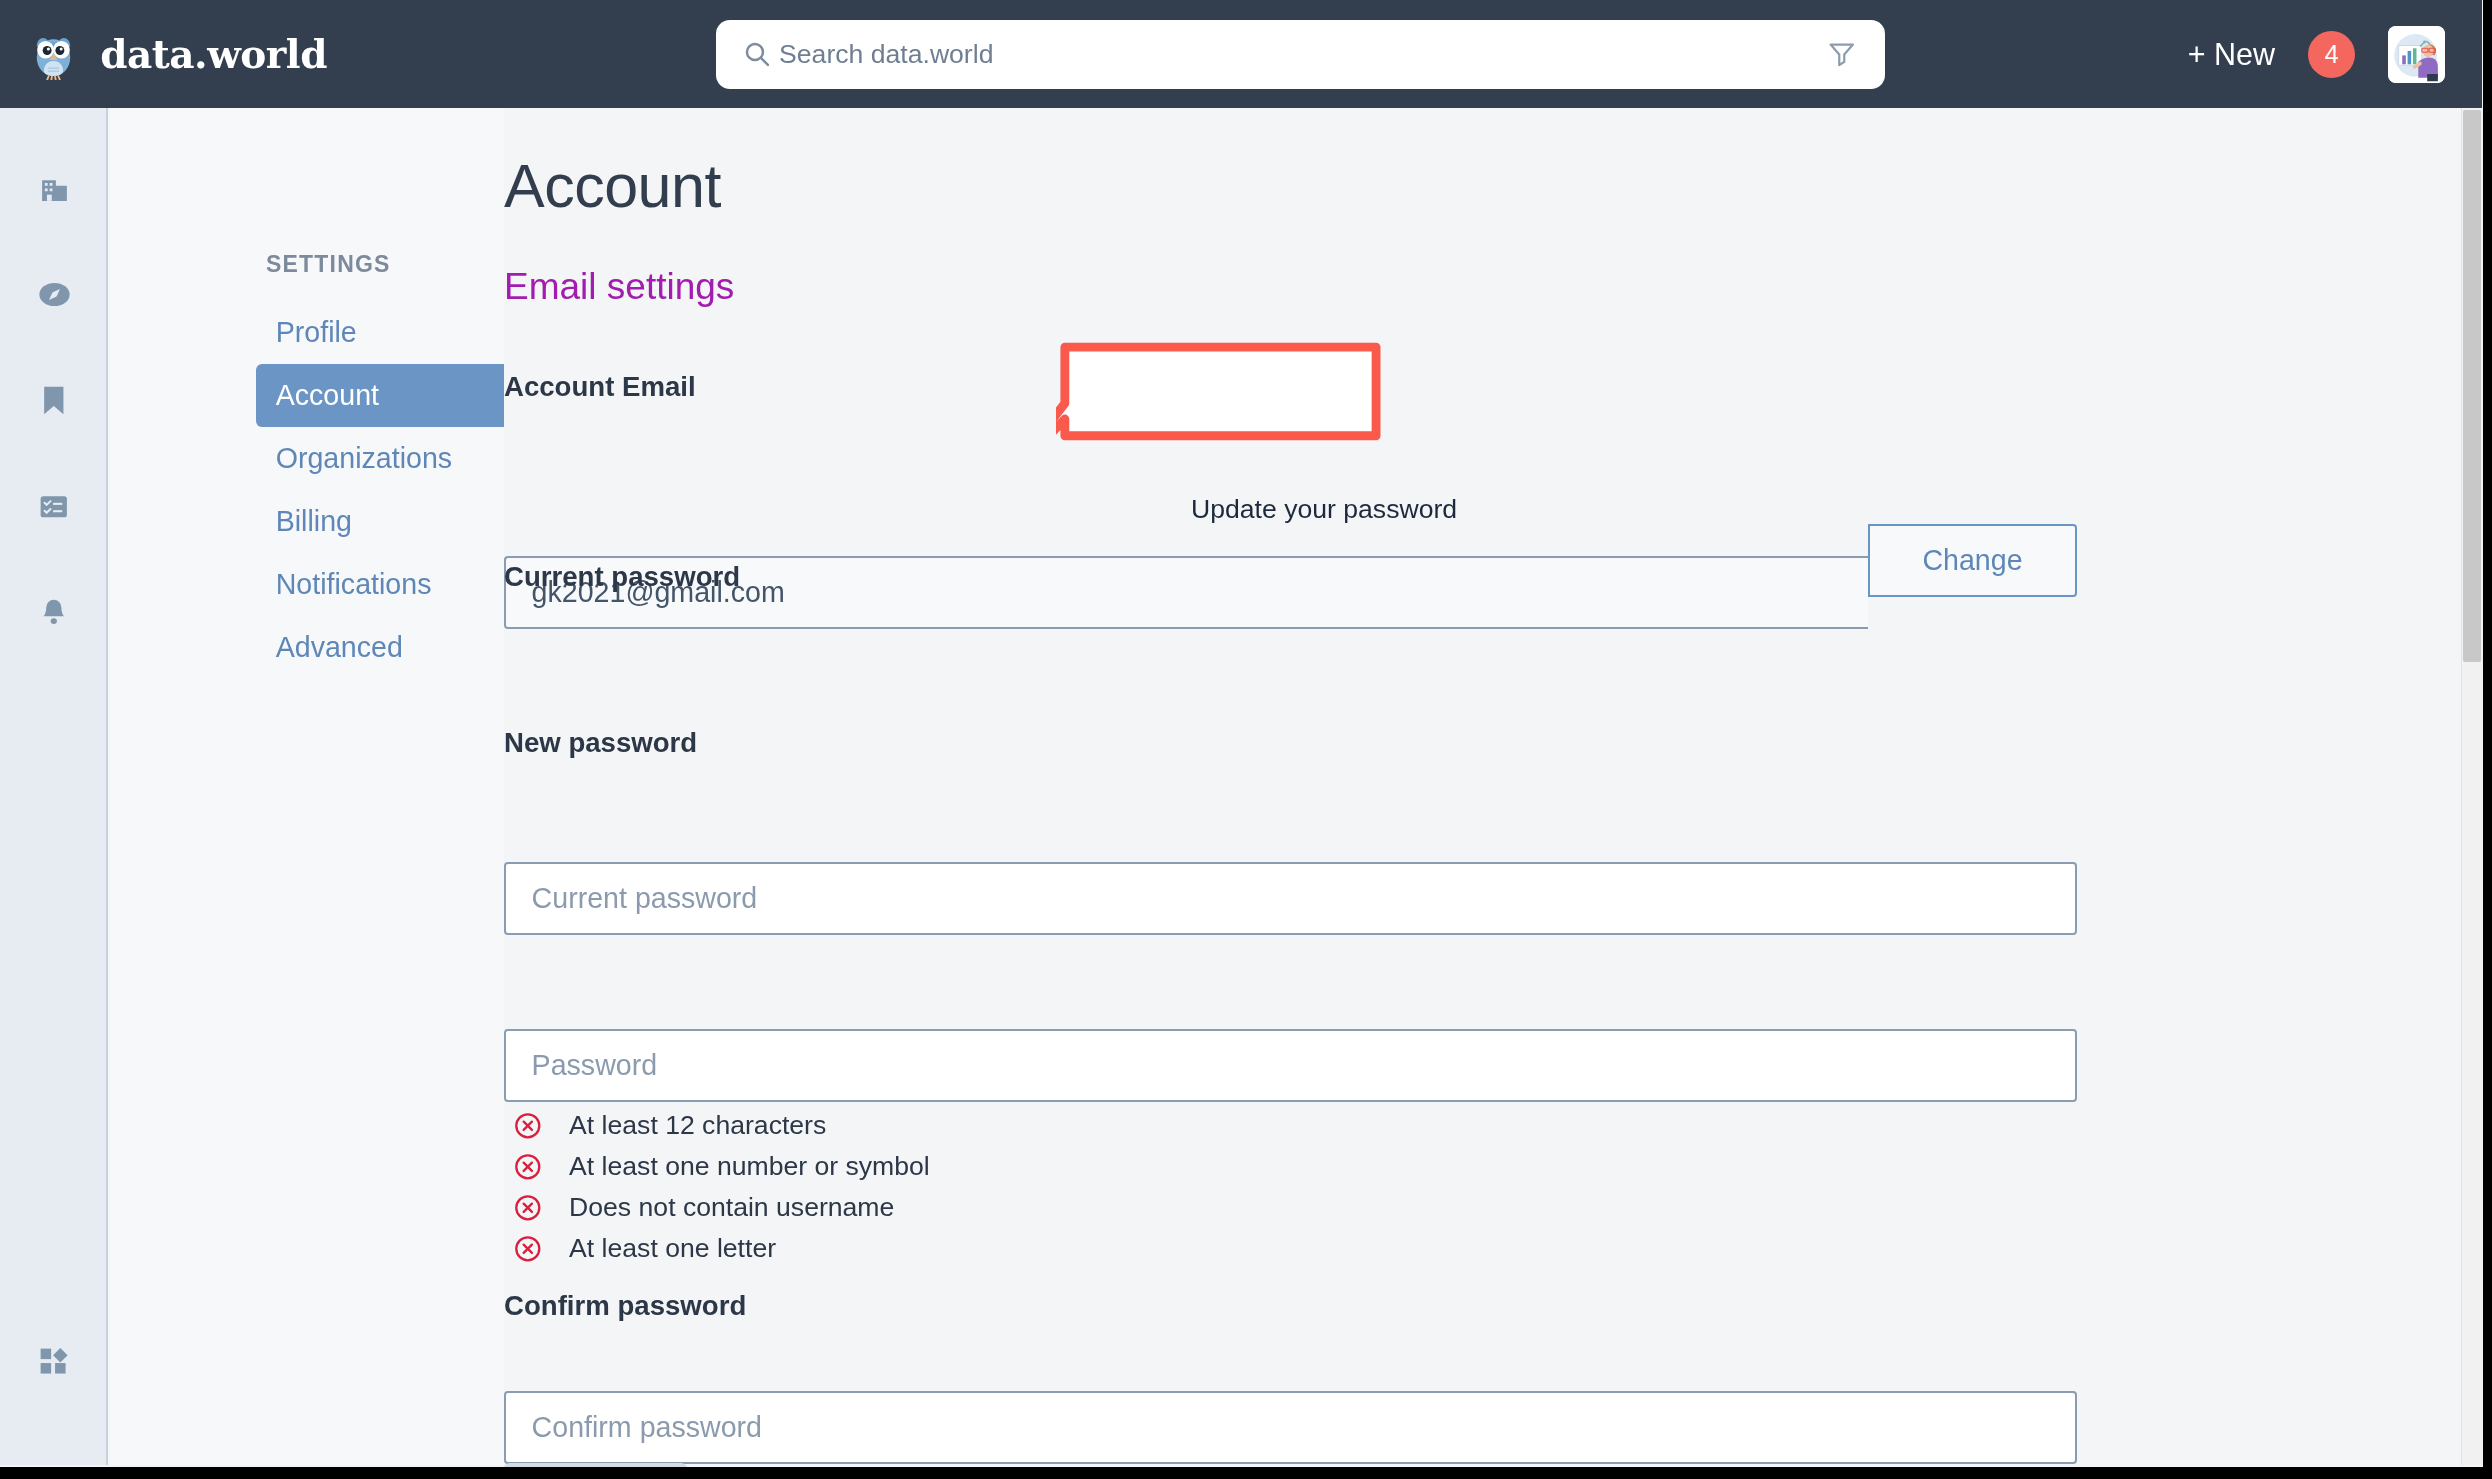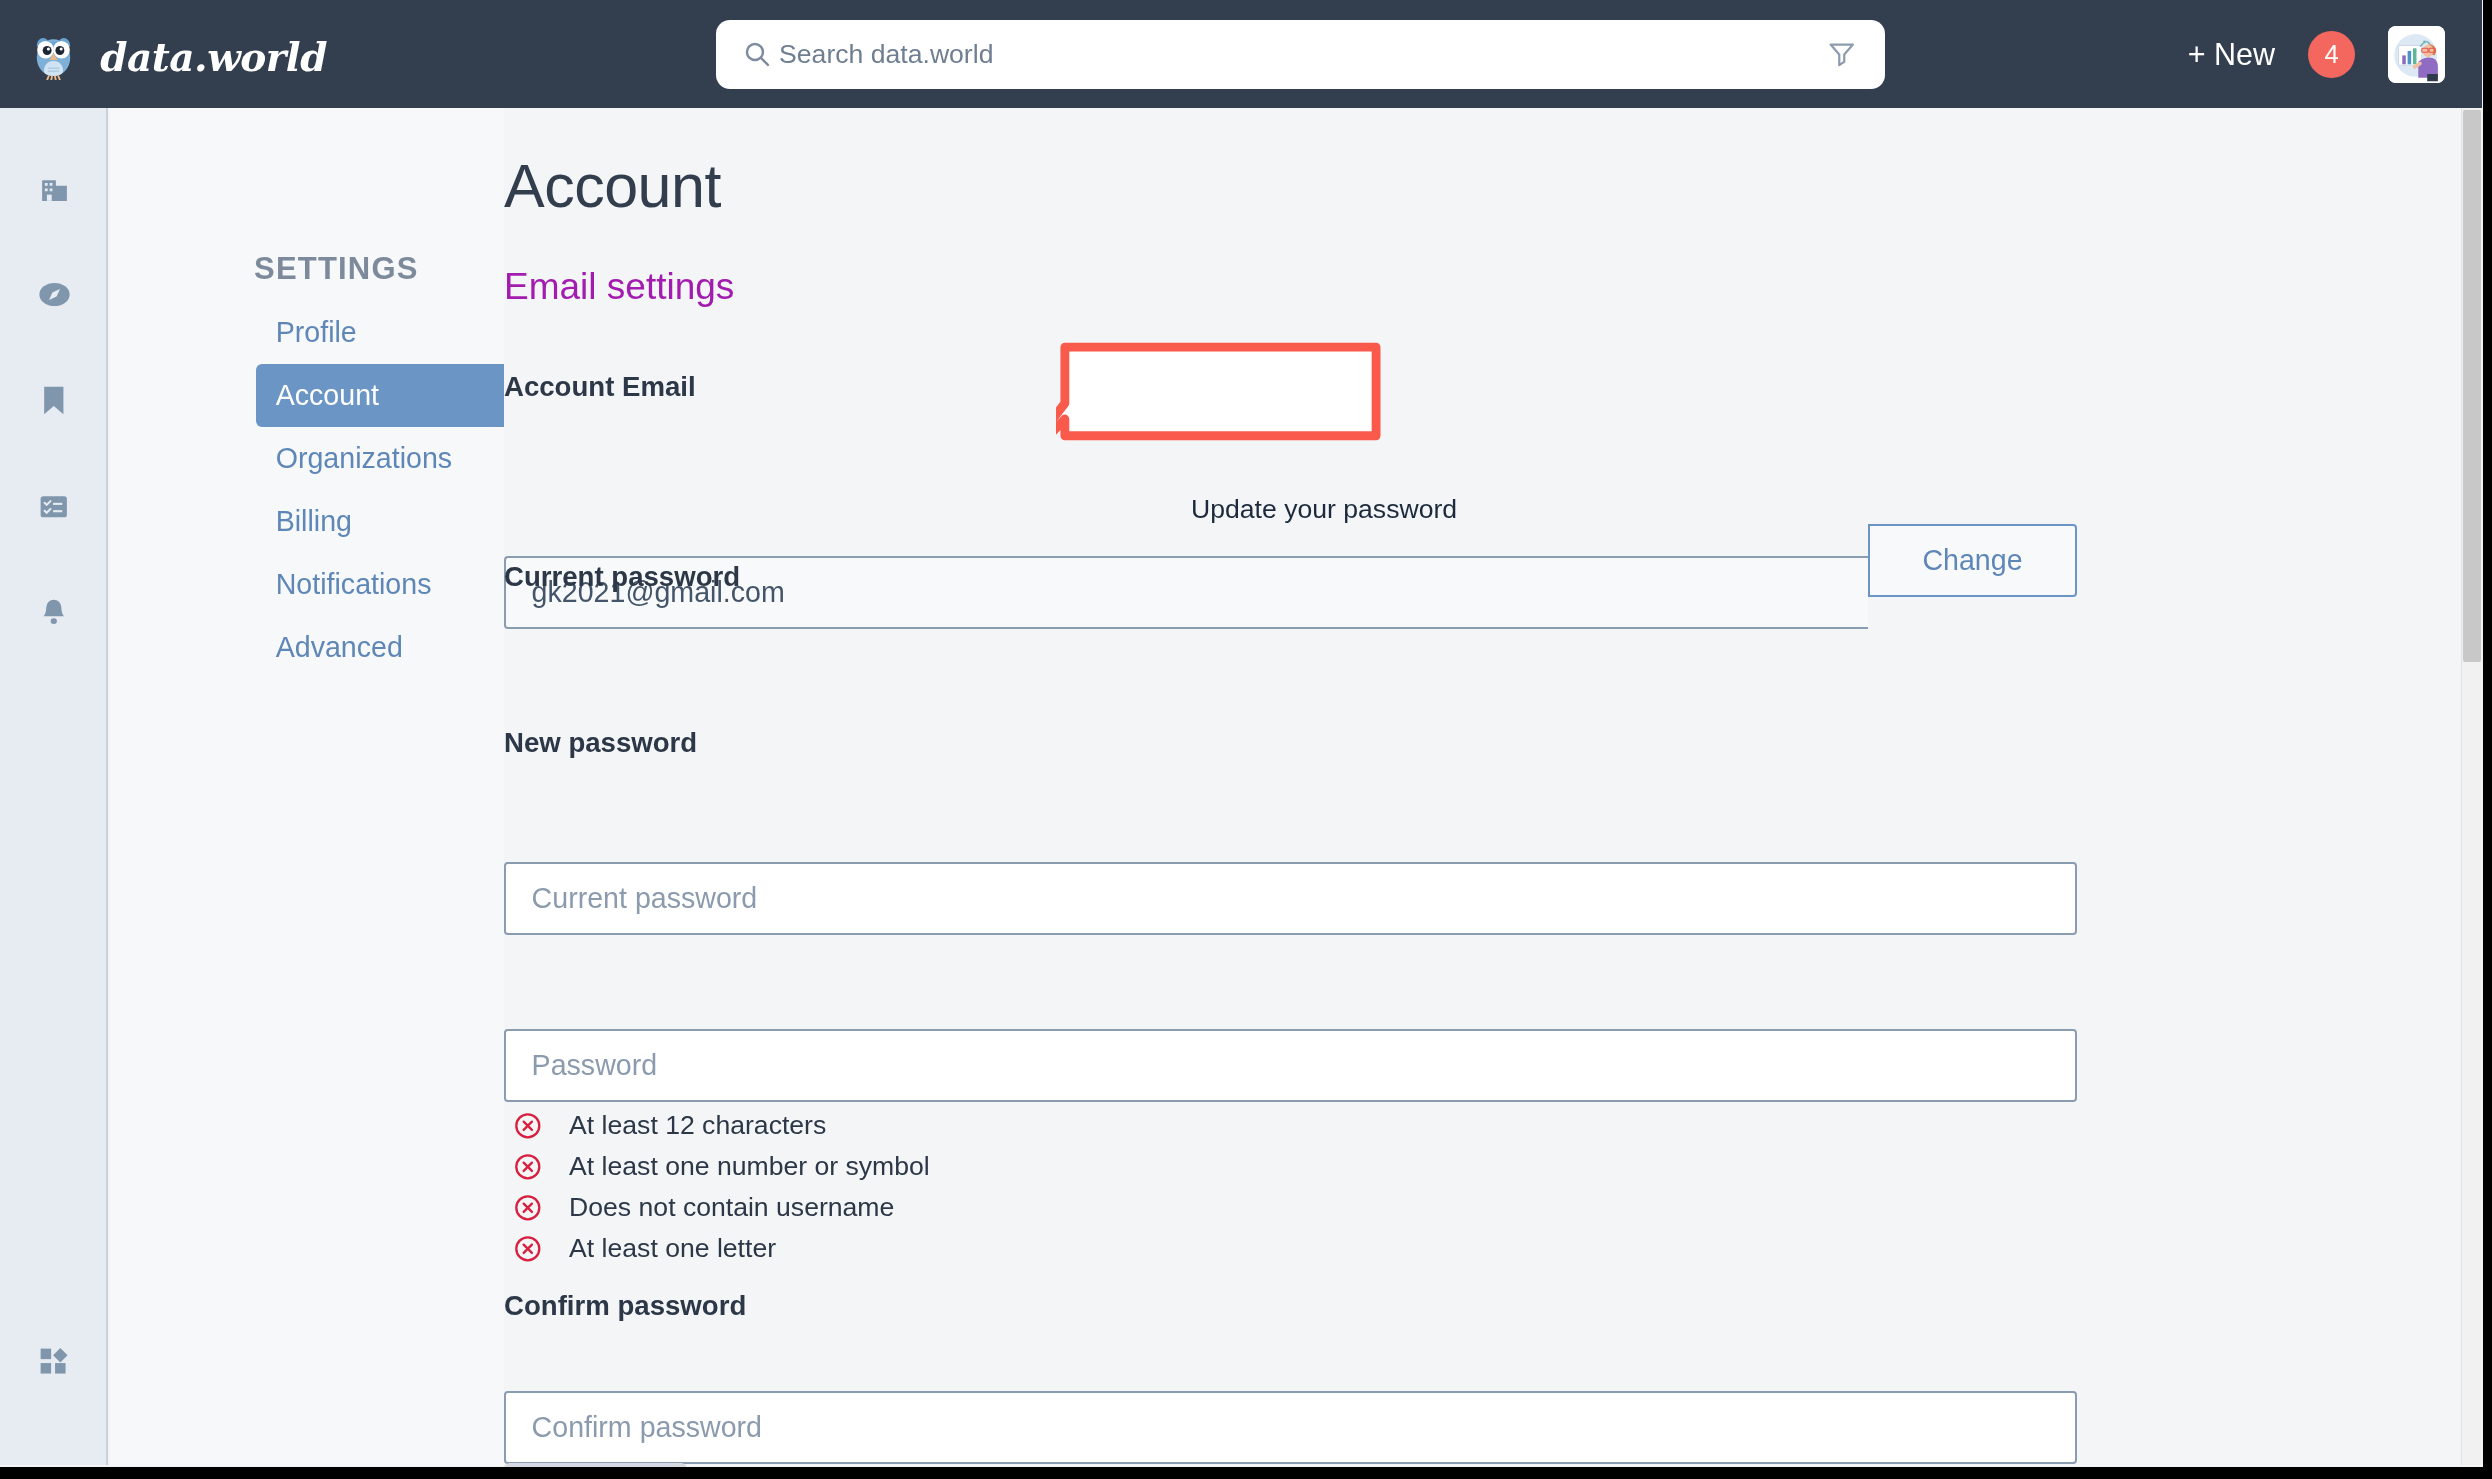--- a/index.html
+++ b/index.html
@@ -29,23 +29,22 @@
     left: 0; top: 0;
     width: 2482px;
     height: 108px;
     background: #333f4e;
     display: flex;
     align-items: center;
   }
 
   .brand {
     display: flex;
-    align-items: flex-end;
+    align-items: center;
     margin-left: 27.6px;
-    font-style: italic;
   }
   .owl-logo { width: 51px; height: 51px; flex: 0 0 auto; }
   .brand-name {
     color: #ffffff;
     font-family: "DejaVu Serif", serif;
     font-weight: bold;
     font-size: 39px;
     letter-spacing: -0.5px;
     margin-left: 21.7px;
     white-space: nowrap;
@@ -132,22 +131,22 @@
   
   #settings-nav {
     position: absolute;
     left: 110px; top: 108px;
     width: 394px;
     height: 1357px;
     background: #f7f8f9;
   }
   #settings-heading {
     position: absolute;
-    left: 144px; top: 143px;
-    font-size: 31px;
+    left: 156px; top: 143px;
+    font-size: 23px;
     font-weight: bold;
     letter-spacing: 1.2px;
     color: #7d8ا9c;
     color: #7d8a9c;
   }
   #nav-list {
     position: absolute;
     left: 146px; top: 193px;
     width: 302px;
     list-style: none;

